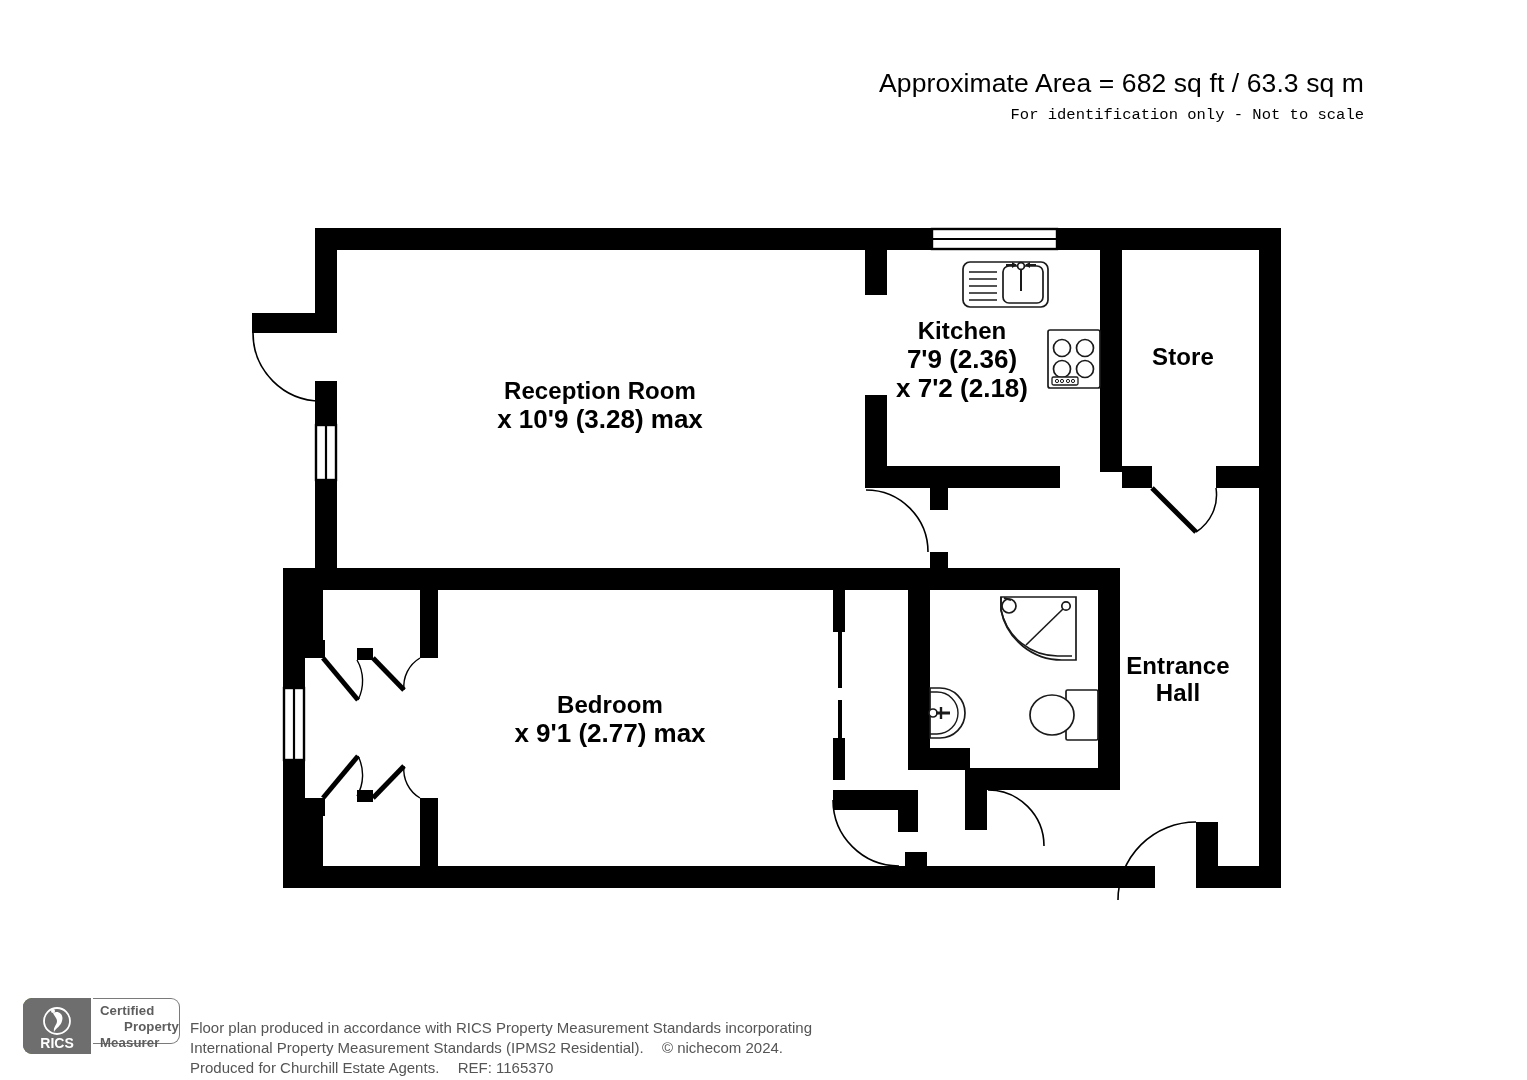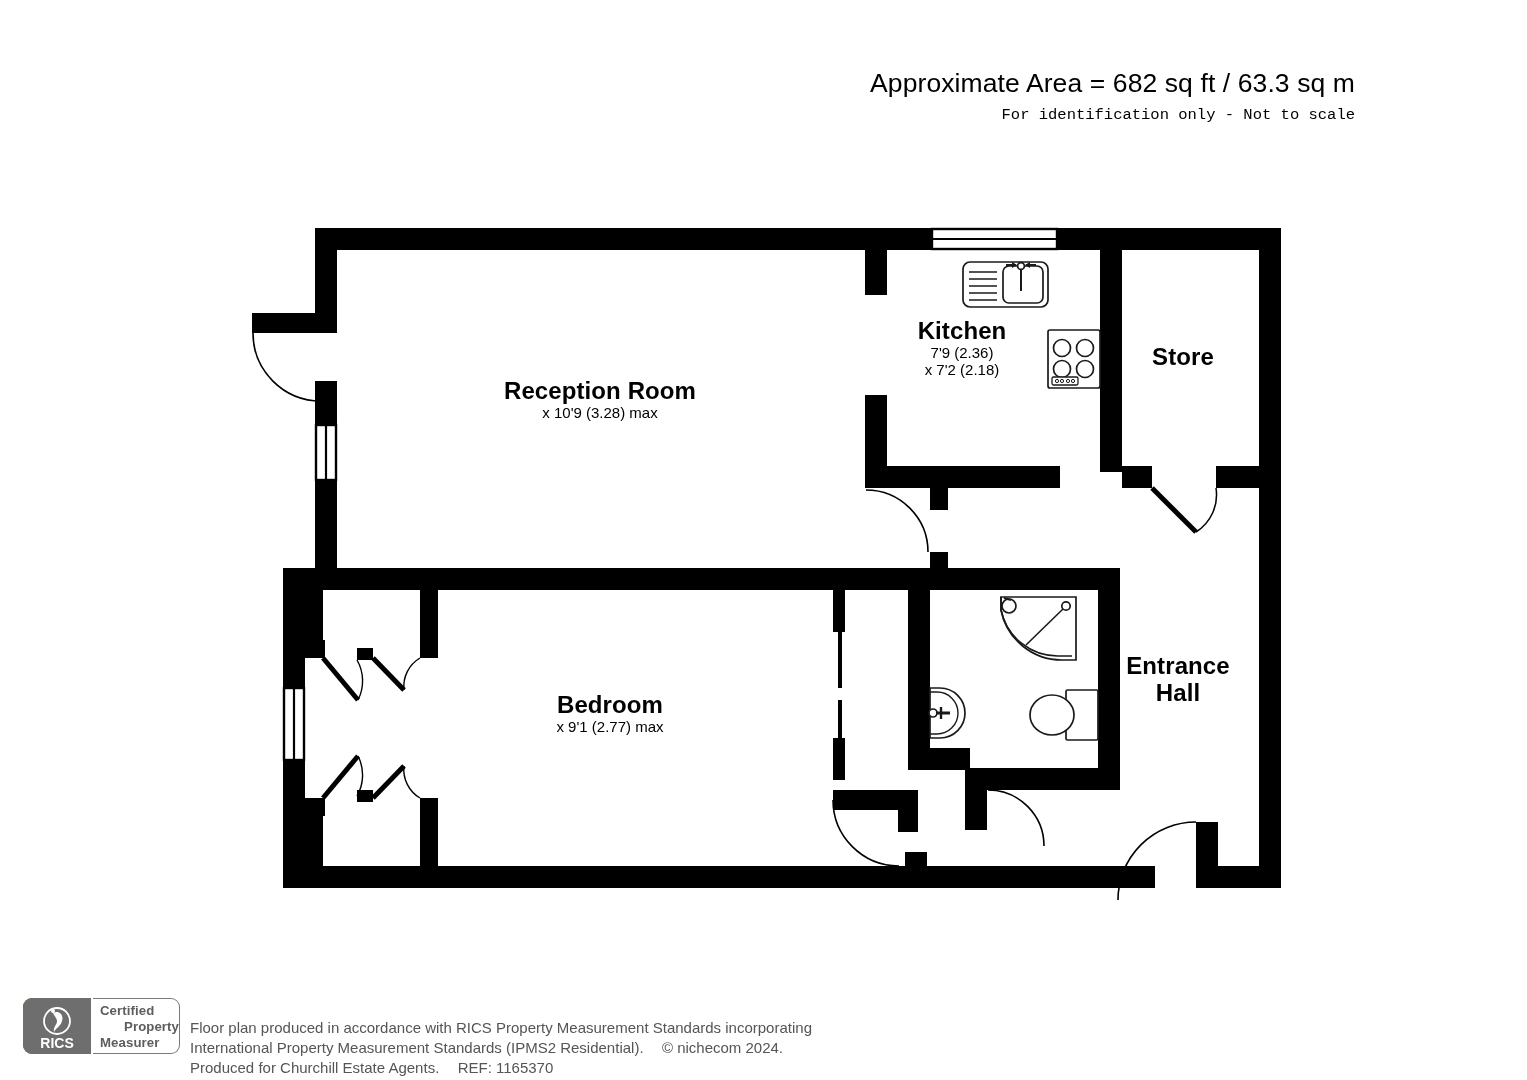--- a/index.html
+++ b/index.html
@@ -14,21 +14,21 @@
     position: relative;
     font-family: "Liberation Sans", sans-serif;
     color: #000000;
     overflow: hidden;
   }
 
   
   #header {
     position: absolute;
     top: 0;
-    left: 0;
+    left: 9px;
     width: 1382px;
     height: 140px;
   }
   #area-title {
     position: absolute;
     right: 27px;
     top: 68px;
     font-size: 26.5px;
     font-weight: 400;
     letter-spacing: 0.1px;
@@ -67,22 +67,22 @@
     line-height: 1.12;
     white-space: nowrap;
     pointer-events: none;
   }
   .room-name {
     font-size: 24px;
     font-weight: bold;
     letter-spacing: 0.1px;
   }
   .room-dim {
-    font-size: 15px;
-    font-weight: 400;
+    font-size: 26px;
+    font-weight: 700;
   }
 
   #label-reception { left: 400px; top: 378px; width: 400px; }
   #label-kitchen   { left: 862px; top: 318px; width: 200px; }
   #label-store     { left: 1098px; top: 344px; width: 170px; }
   #label-bedroom   { left: 440px; top: 692px; width: 340px; }
   #label-entrance  { left: 1058px; top: 653px; width: 240px; }
 
   
   #footer {
@@ -104,21 +104,21 @@
     left: 0; top: 0;
     width: 68px; height: 56px;
     background: #4d7c0f;
     border-radius: 9px 0 0 9px;
     overflow: hidden;
   }
   .rics-mark svg { display:block; }
   .rics-text-box {
     position: absolute;
     left: 70px; top: 0;
-    width: 87px; height: 56px;
+    width: 87px; height: 46px;
     border: 1.6px solid #7a7a7a;
     border-left: none;
     border-radius: 0 9px 9px 0;
     box-sizing: border-box;
   }
   .rics-line {
     position: absolute;
     left: 7px;
     font-size: 13.2px;
     font-weight: bold;

